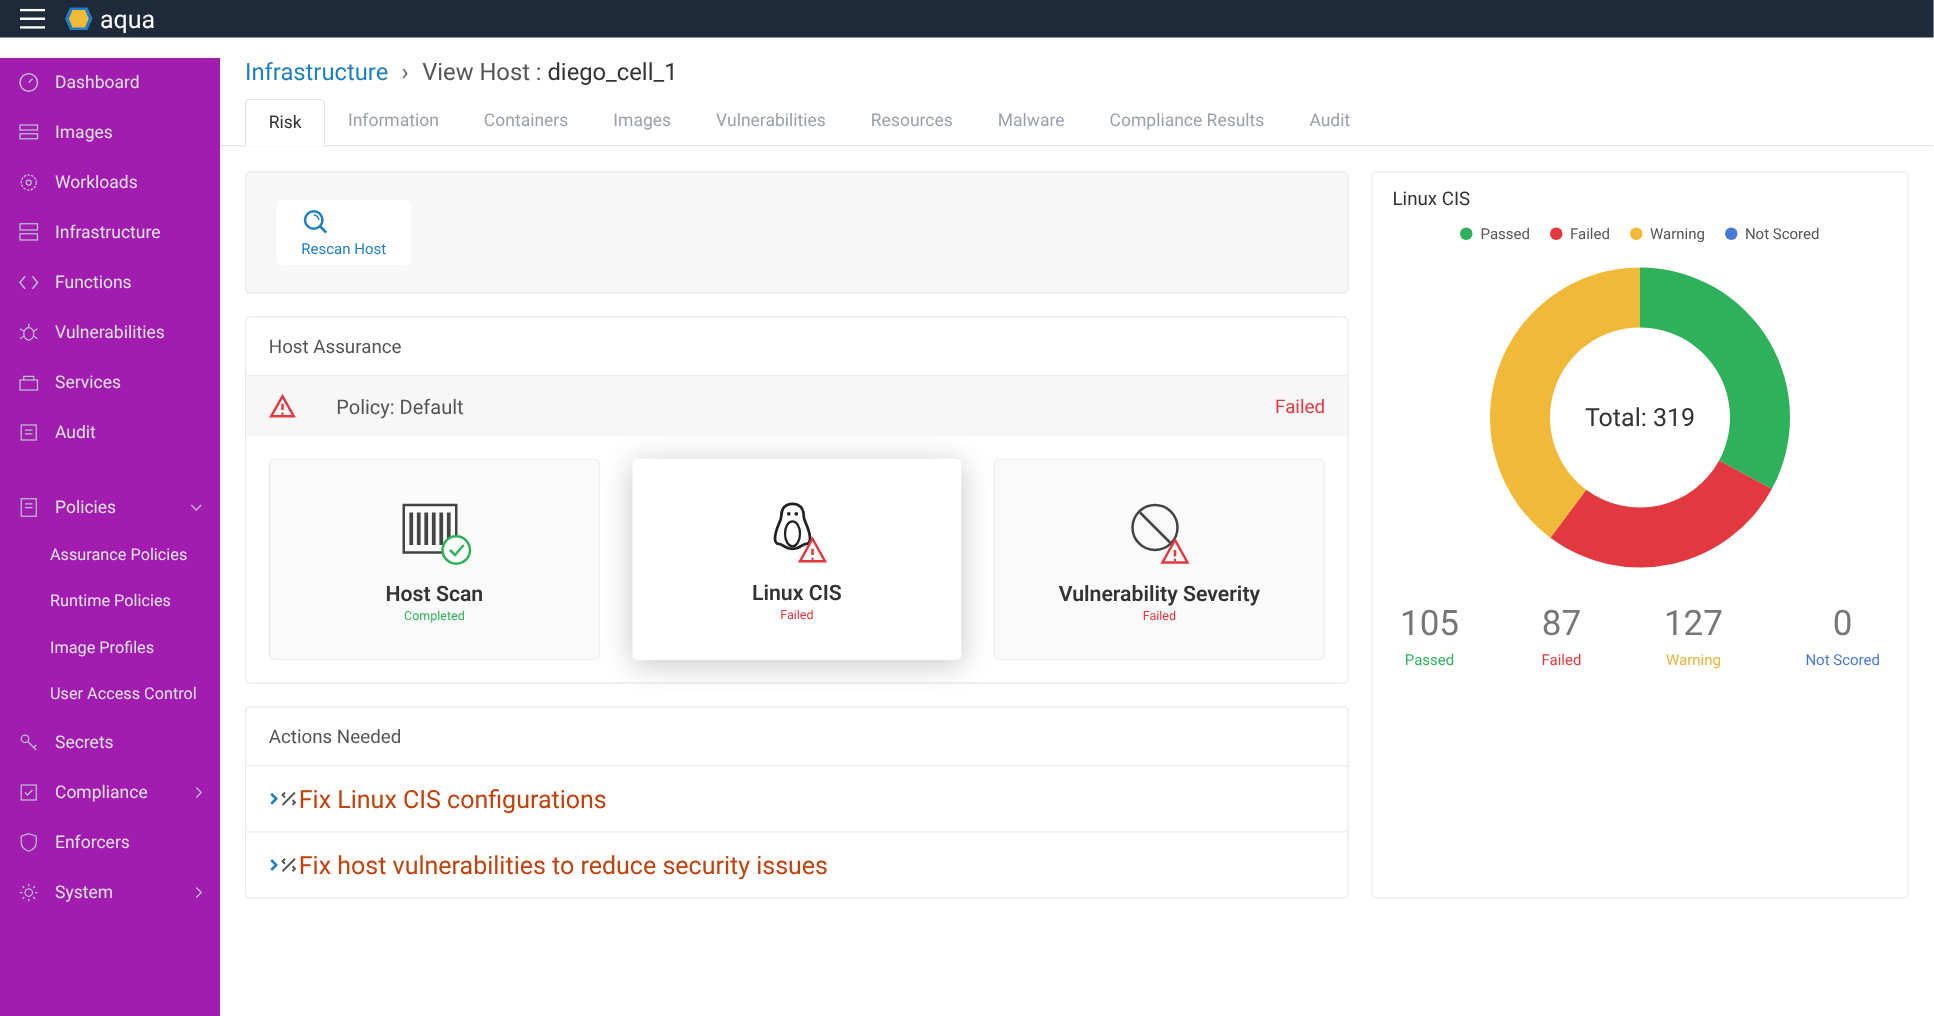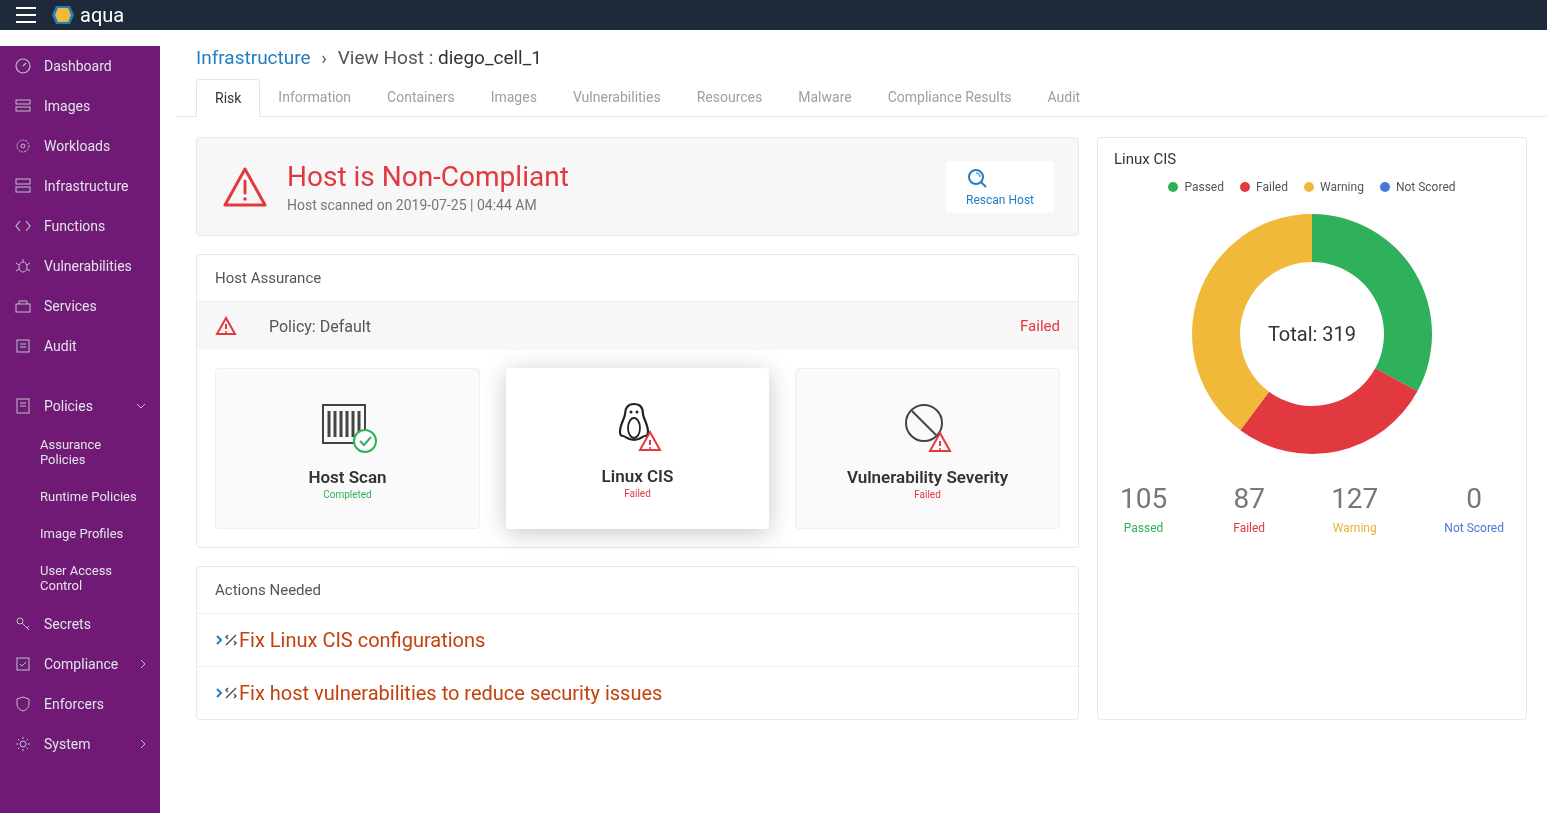--- a/index.html
+++ b/index.html
@@ -5,21 +5,21 @@
 * { margin: 0; padding: 0; box-sizing: border-box; }
 body { font-family: -apple-system, BlinkMacSystemFont, "Segoe UI", Roboto, sans-serif; background: #fff; color: #333; width: 1547px; height: 813px; overflow: hidden; }
 
 
 .topbar { background: #1e2a3a; height: 30px; display: flex; align-items: center; padding: 0 12px; }
 .hamburger { color: #fff; cursor: pointer; padding: 4px; margin-right: 12px; }
 .logo { display: flex; align-items: center; gap: 6px; }
 .logo-text { color: #fff; font-size: 20px; font-weight: 400; }
 
 
-.sidebar { position: fixed; left: 0; top: 46px; bottom: 0; width: 160px; background: #701a75; overflow-y: auto; }
+.sidebar { position: fixed; left: 0; top: 46px; bottom: 0; width: 176px; background: #a21caf; overflow-y: auto; }
 .nav-item { display: flex; align-items: center; padding: 11px 14px; color: #e0e5ea; font-size: 14px; cursor: pointer; gap: 12px; }
 .nav-item.expandable { justify-content: space-between; }
 .nav-item.expandable .nav-left { display: flex; align-items: center; gap: 12px; }
 .nav-sub { padding: 11px 14px 11px 40px; color: #e0e5ea; font-size: 13px; cursor: pointer; }
 .nav-icon { width: 18px; height: 18px; display: inline-flex; align-items: center; justify-content: center; }
 .nav-spacer { height: 20px; }
 
 
 .main { margin-left: 176px; padding: 0; }
 
@@ -270,33 +270,20 @@
     <div class="tab">Resources</div>
     <div class="tab">Malware</div>
     <div class="tab">Compliance Results</div>
     <div class="tab">Audit</div>
   </div>
 
   <div class="content">
     <div class="col-main">
 
       <div class="noncomp-card">
-        <div class="noncomp-left">
-          <span>
-            <svg width="48" height="44" viewBox="0 0 48 44">
-                <path d="M24 4L44 40H4L24 4z" fill="none" stroke="#e2383f" stroke-width="3" stroke-linejoin="round"></path>
-                <path d="M24 16v12" stroke="#e2383f" stroke-width="3" stroke-linecap="round"></path>
-                <circle cx="24" cy="34" r="1.8" fill="#e2383f"></circle>
-              </svg>
-          </span>
-          <div>
-            <div class="noncomp-title">Host is Non-Compliant</div>
-            <div class="noncomp-sub">Host scanned on 2019-07-25 | 04:44 AM</div>
-          </div>
-        </div>
         <div class="rescan">
           <span>
             <svg width="24" height="22" viewBox="0 0 24 22">
                 <circle cx="10" cy="10" r="7" fill="none" stroke="#1f7ec4" stroke-width="2"></circle>
                 <path d="M15 15l5 5" stroke="#1f7ec4" stroke-width="2"></path>
                 <path d="M10 6a4 4 0 014 4" fill="none" stroke="#1f7ec4" stroke-width="1.2"></path>
               </svg>
           </span>
           <div class="rescan-text">Rescan Host</div>
         </div>

